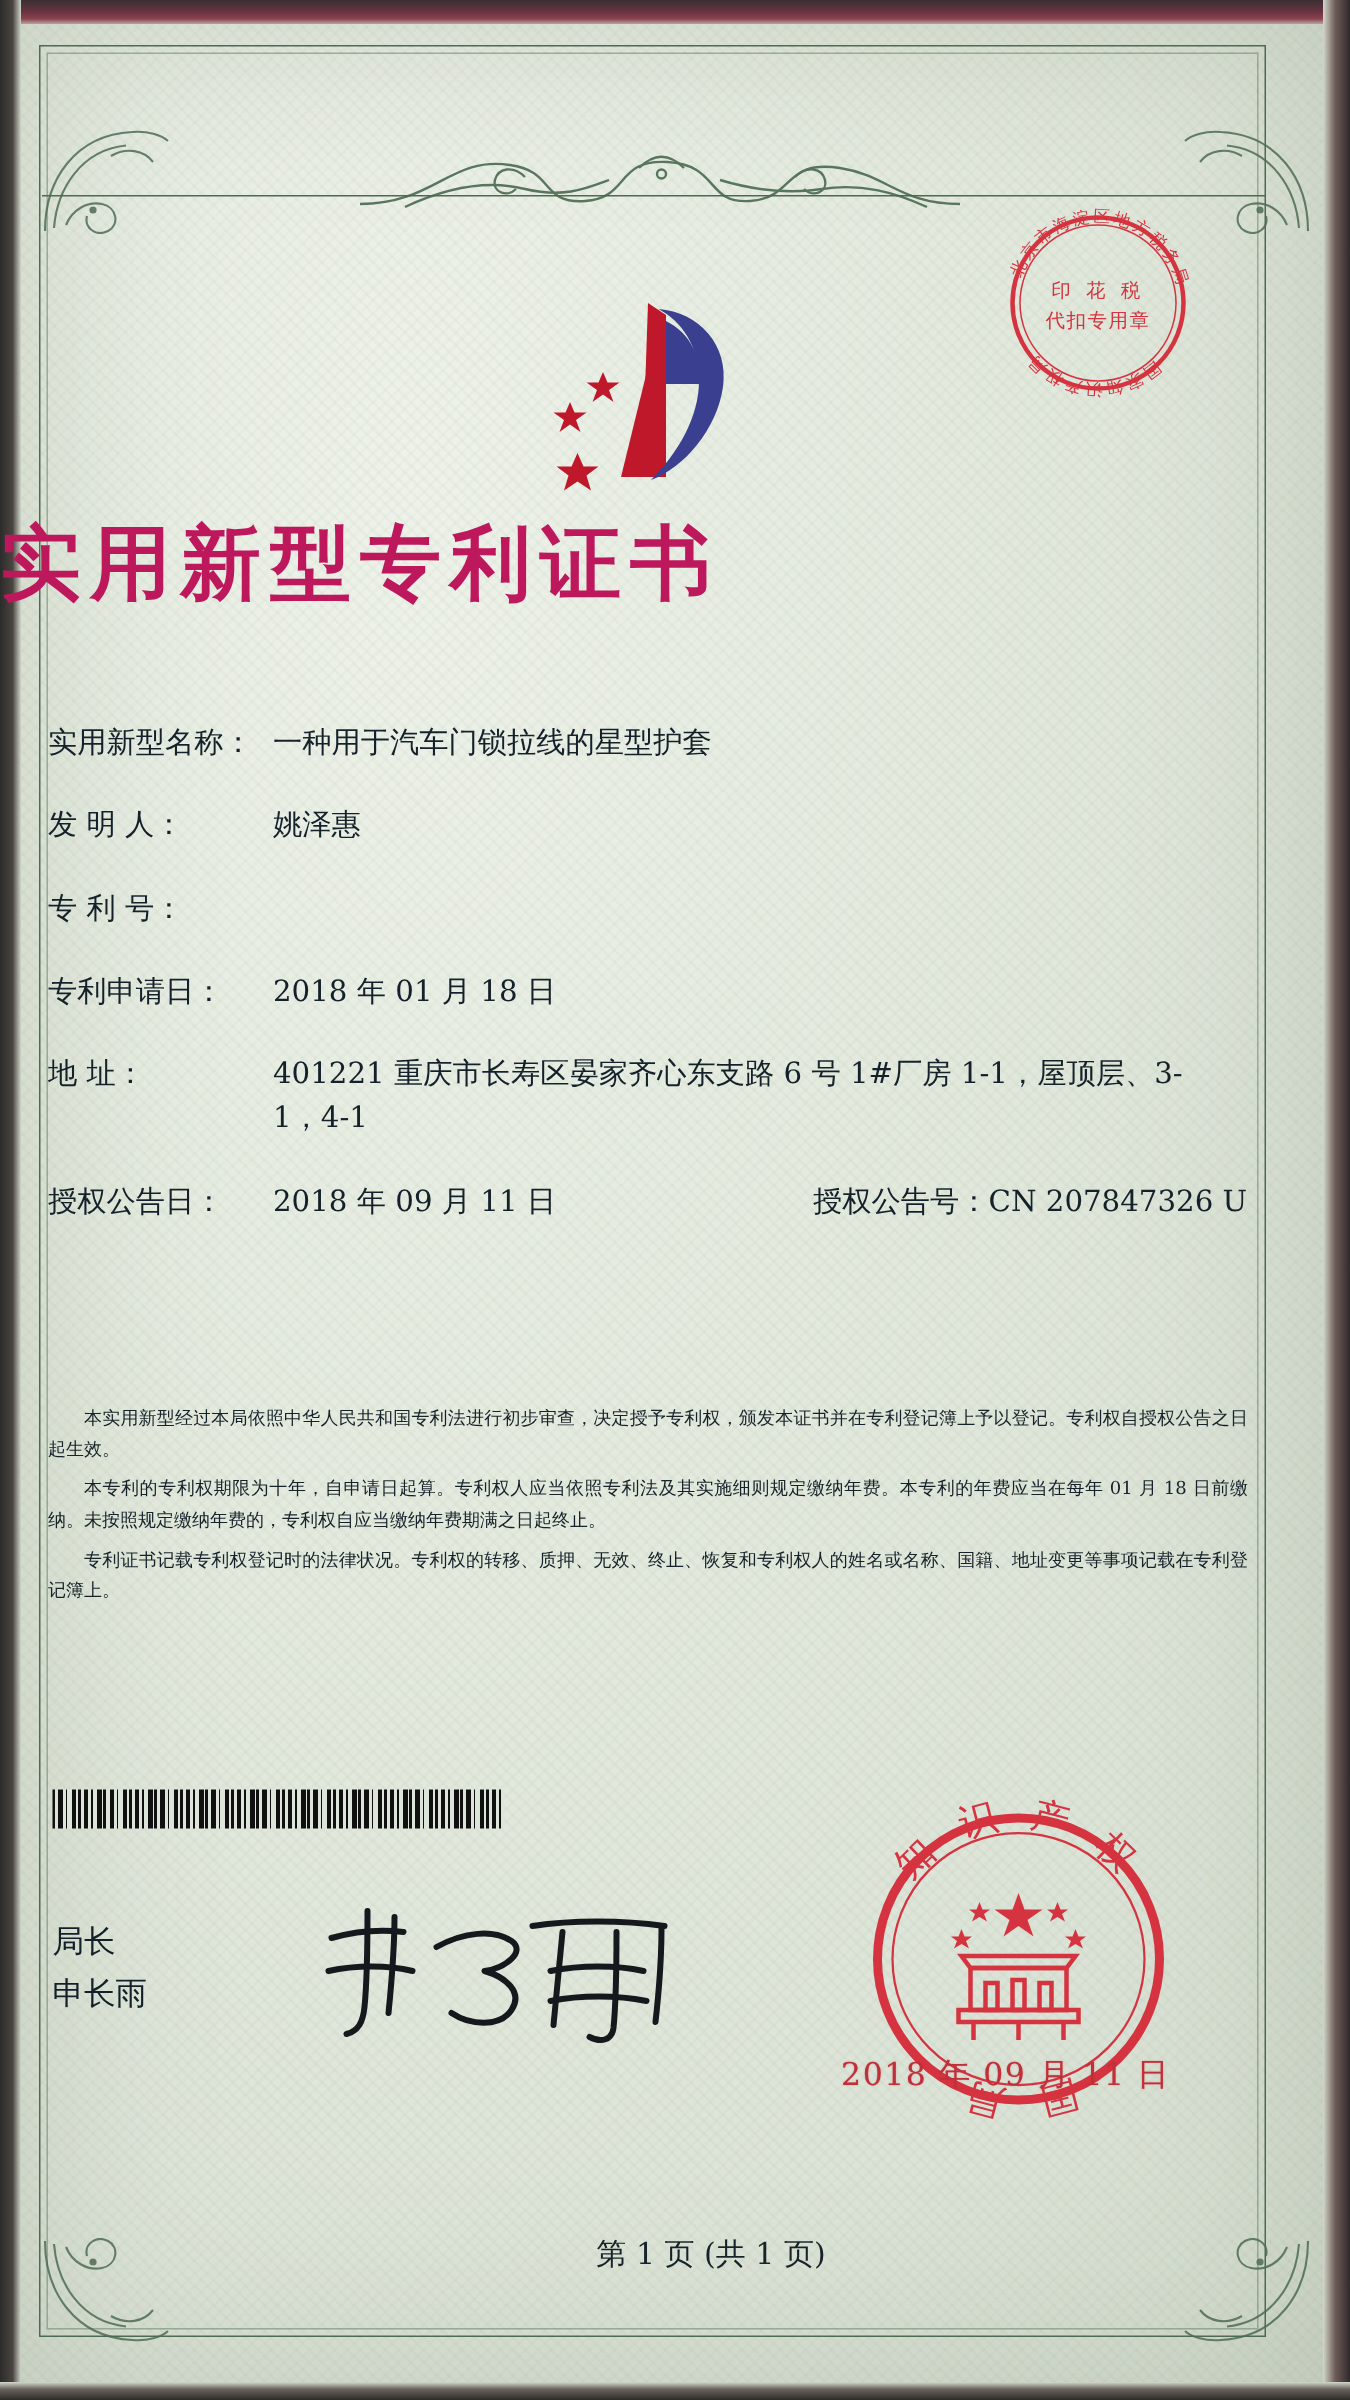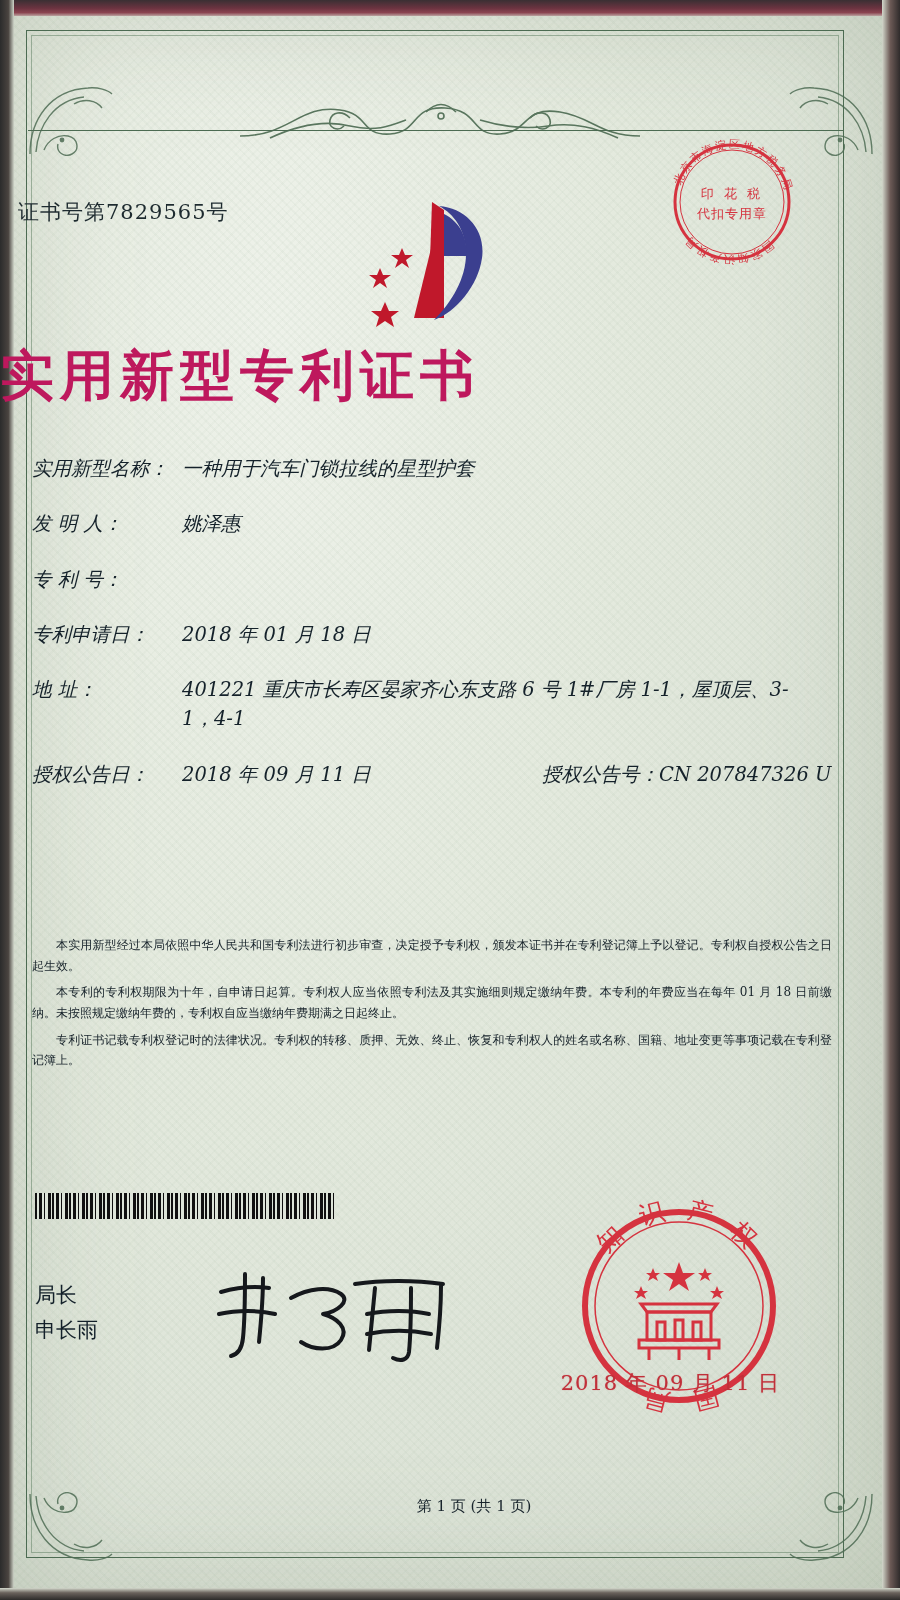--- a/index.html
+++ b/index.html
@@ -144,27 +144,26 @@
     font-size: 54px;
     font-weight: bold;
     letter-spacing: 6px;
     color: #be185d;
     font-family: Liberation Mono, monospace;
   }
 
   
   .fields {
     position: absolute;
-    top: 454px;
+    top: 480px;
     left: 32px;
     width: 800px;
     font-size: 19.5px;
     color: #14212a;
     font-family: "DejaVu Serif", "Liberation Serif", serif;
-    font-style: italic;
   }
   .field-row {
     display: flex;
     align-items: flex-start;
     margin-bottom: 26px;
     line-height: 1.5;
   }
   .field-label {
     flex: 0 0 150px;
     white-space: pre;
@@ -255,21 +254,21 @@
     letter-spacing: 1px;
     font-family: "DejaVu Serif", "Liberation Serif", serif;
     text-shadow: 0 0 1px rgba(200,50,60,0.5);
   }
 
   .page-footer {
     position: absolute;
     bottom: 84px;
     left: 0; right: 0;
     text-align: center;
-    font-size: 15px;
+    font-size: 20px;
     color: #17232b;
     font-family: "DejaVu Serif", "Liberation Serif", serif;
     padding-left: 48px;
   }
 </style>
 </head>
 <body>
 
 <div id="page">
 
@@ -326,21 +325,20 @@
   <div class="corner br">
     <svg viewBox="0 0 86 72" fill="none" stroke="currentColor" stroke-width="1.4">
       <path d="M2 70 C 2 36, 22 6, 60 4 C 70 3, 80 6, 84 10"></path>
       <path d="M8 68 C 10 42, 26 16, 56 13"></path>
       <path d="M16 66 c 4 -10 14 -16 24 -14 c 10 2 12 14 4 18 c -8 4 -16 -2 -14 -10"></path>
       <path d="M46 20 c 10 -6 22 -4 28 4"></path>
       <circle cx="34" cy="56" r="2.4" fill="currentColor" stroke="none"></circle>
     </svg>
   </div>
 
-  <div class="cert-no">证书号第7829565号</div>
 
   <div class="logo">
     <svg viewBox="0 0 170 150">
       <path d="M92 12 L104 20 L104 128 L88 128 Z" fill="#c0182b"></path>
       <path d="M74 128 L100 22 L104 26 L104 128 Z" fill="#c0182b"></path>
       <path d="M99 16 C 126 18, 146 40, 142 68 C 138 96, 116 122, 94 130 C 112 112, 126 88, 126 64 C 126 40, 114 24, 99 16 Z" fill="#3b3f8f"></path>
       <path d="M104 24 C 120 32, 128 48, 126 66 L 104 66 Z" fill="#3b3f8f"></path>
       <g fill="#c0182b">
         <polygon points="45,112 49,121 59,121 51,127 54,137 45,131 36,137 39,127 31,121 41,121"></polygon>
         <polygon points="40,78 43,85 51,85 44,90 47,98 40,93 33,98 36,90 29,85 37,85"></polygon>

